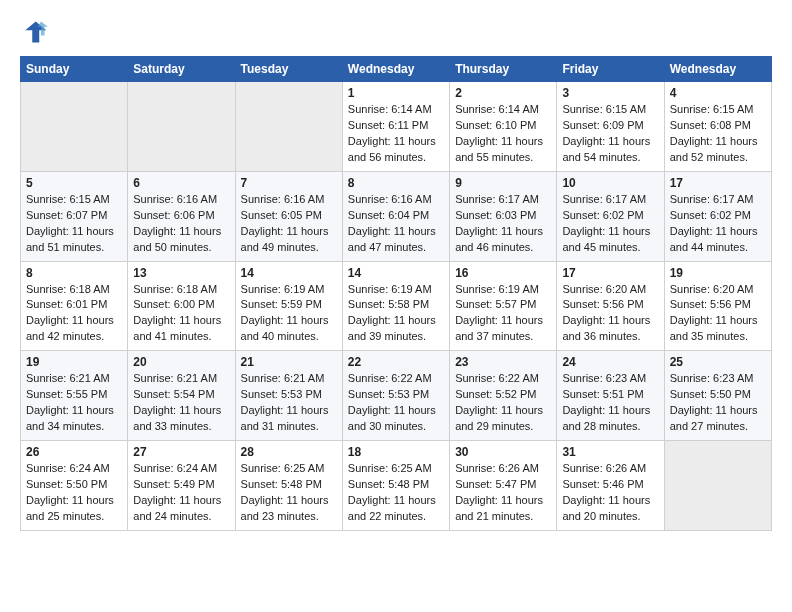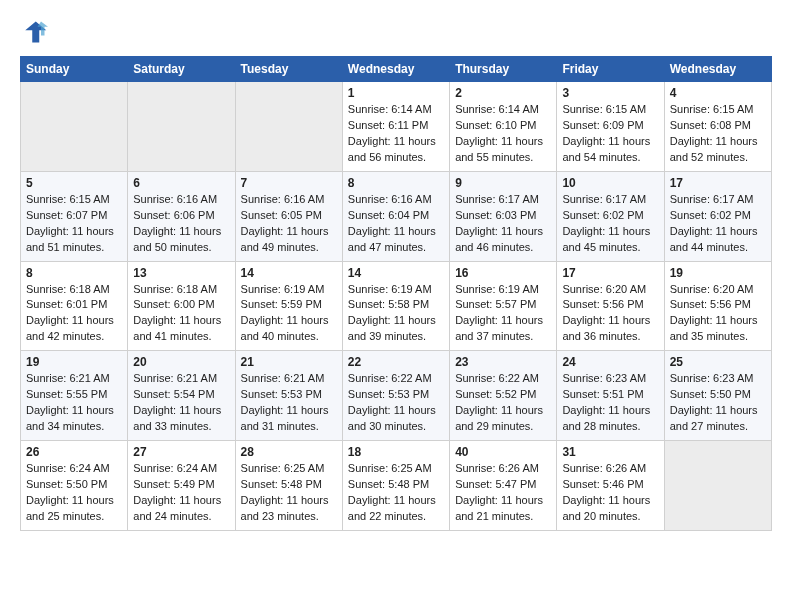--- a/index.html
+++ b/index.html
@@ -339,21 +339,21 @@
 and 23 minutes.</div>
           </td>
           <td>
             <span class="day-num">18</span>
             <div class="day-info" style="white-space: pre-line;">Sunrise: 6:25 AM
 Sunset: 5:48 PM
 Daylight: 11 hours
 and 22 minutes.</div>
           </td>
           <td>
-            <span class="day-num">40</span>
+            <span class="day-num">30</span>
             <div class="day-info" style="white-space: pre-line;">Sunrise: 6:26 AM
 Sunset: 5:47 PM
 Daylight: 11 hours
 and 21 minutes.</div>
           </td>
           <td>
             <span class="day-num">31</span>
             <div class="day-info" style="white-space: pre-line;">Sunrise: 6:26 AM
 Sunset: 5:46 PM
 Daylight: 11 hours

